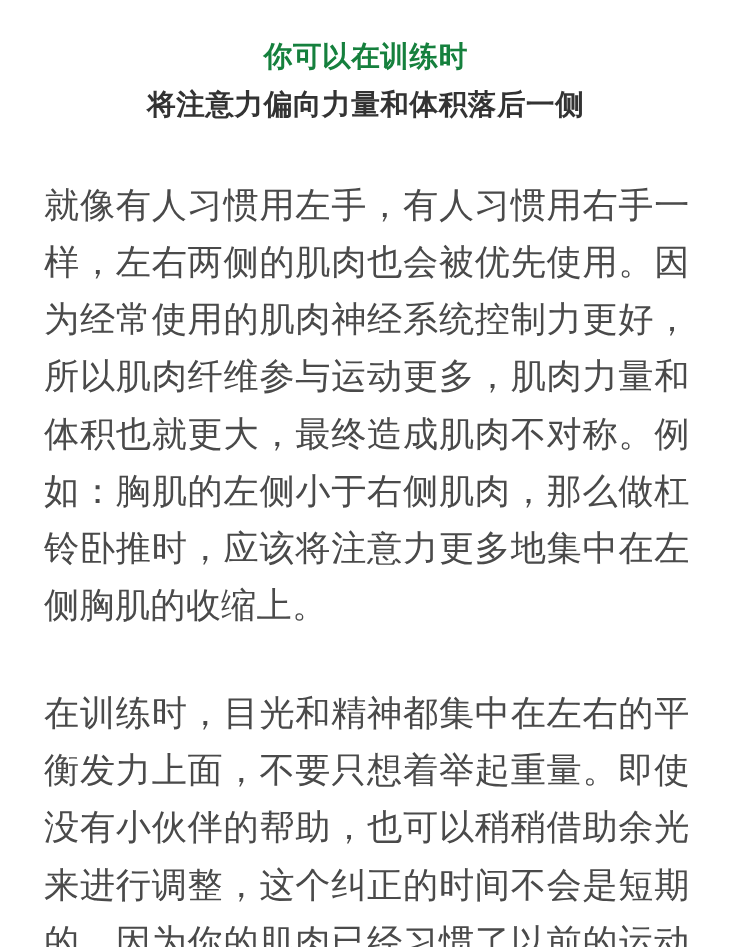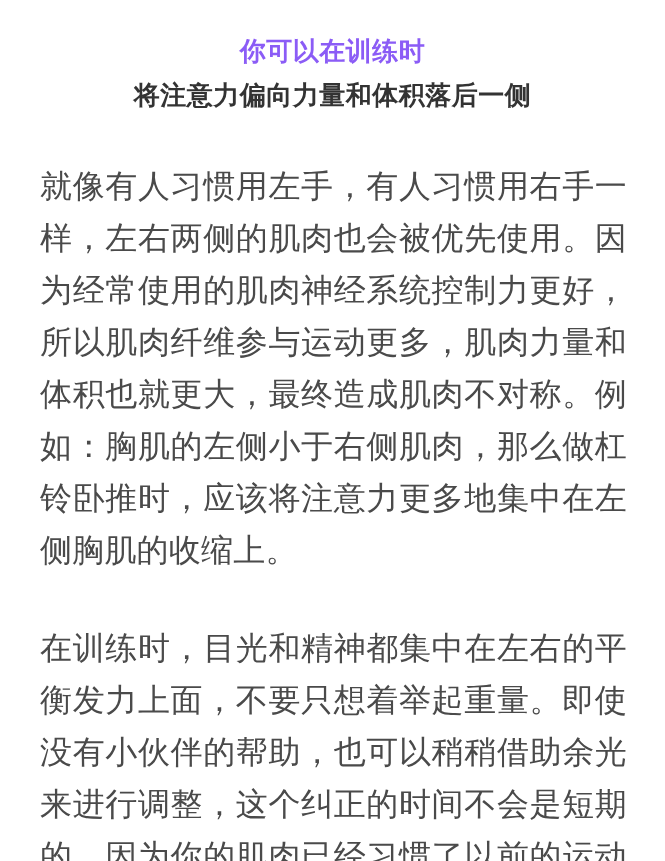--- a/index.html
+++ b/index.html
@@ -62,21 +62,21 @@
   .para + .para {
     margin-top: 46px;
   }
 </style>
 </head>
 <body>
 
 <div class="page" style="background: rgb(255, 255, 255);">
 
   <div class="title-block">
-    <span class="title-line title-line-1" style="color: #8b5cf6;">你可以在训练时</span>
+    <span class="title-line title-line-1" style="color: #15803d;">你可以在训练时</span>
     <span class="title-line title-line-2" style="color: rgb(51, 51, 51);">将注意力偏向力量和体积落后一侧</span>
   </div>
 
   <div class="body-block">
     <p class="para" style="color: rgb(74, 74, 74);">就像有人习惯用左手，有人习惯用右手一样，左右两侧的肌肉也会被优先使用。因为经常使用的肌肉神经系统控制力更好，所以肌肉纤维参与运动更多，肌肉力量和体积也就更大，最终造成肌肉不对称。例如：胸肌的左侧小于右侧肌肉，那么做杠铃卧推时，应该将注意力更多地集中在左侧胸肌的收缩上。</p>
     <p class="para" style="color: rgb(74, 74, 74);">在训练时，目光和精神都集中在左右的平衡发力上面，不要只想着举起重量。即使没有小伙伴的帮助，也可以稍稍借助余光来进行调整，这个纠正的时间不会是短期的，因为你的肌肉已经习惯了以前的运动轨迹。但是经过认真和一定时期的改变，不平衡的问题是会最终得到解决的。</p>
   </div>
 
 </div>
 

